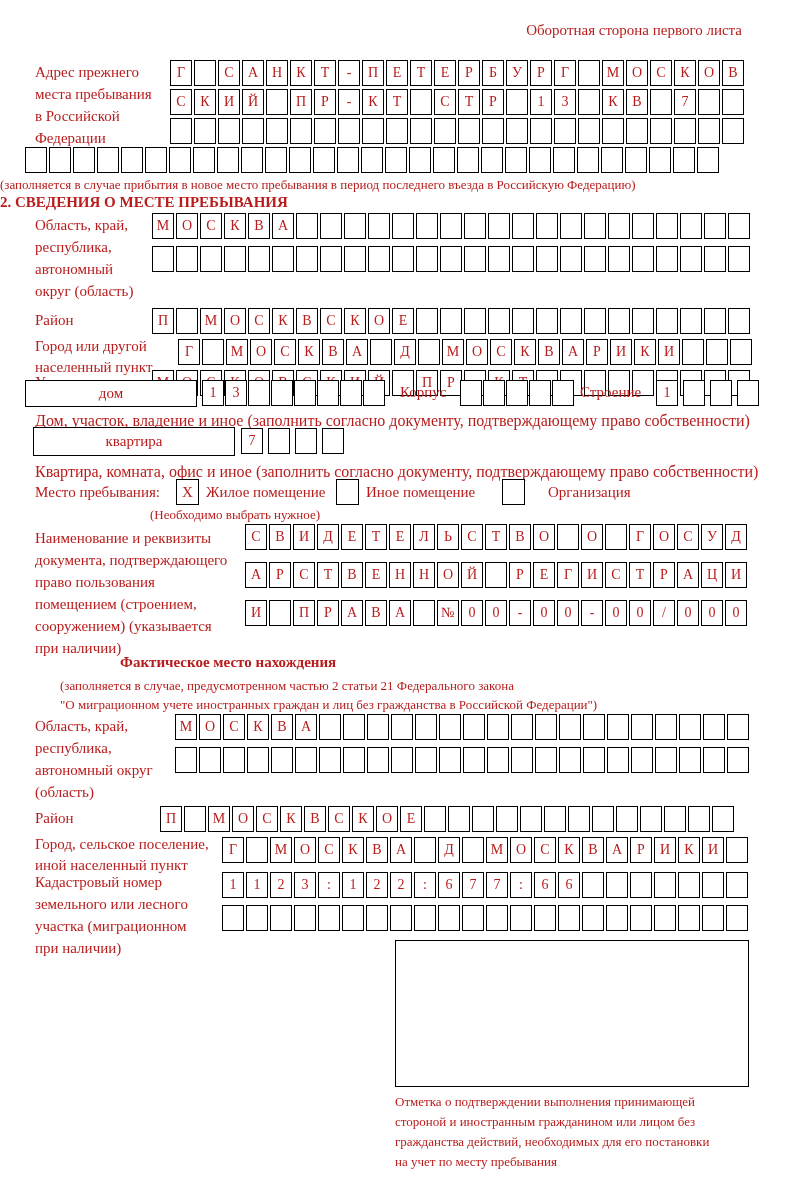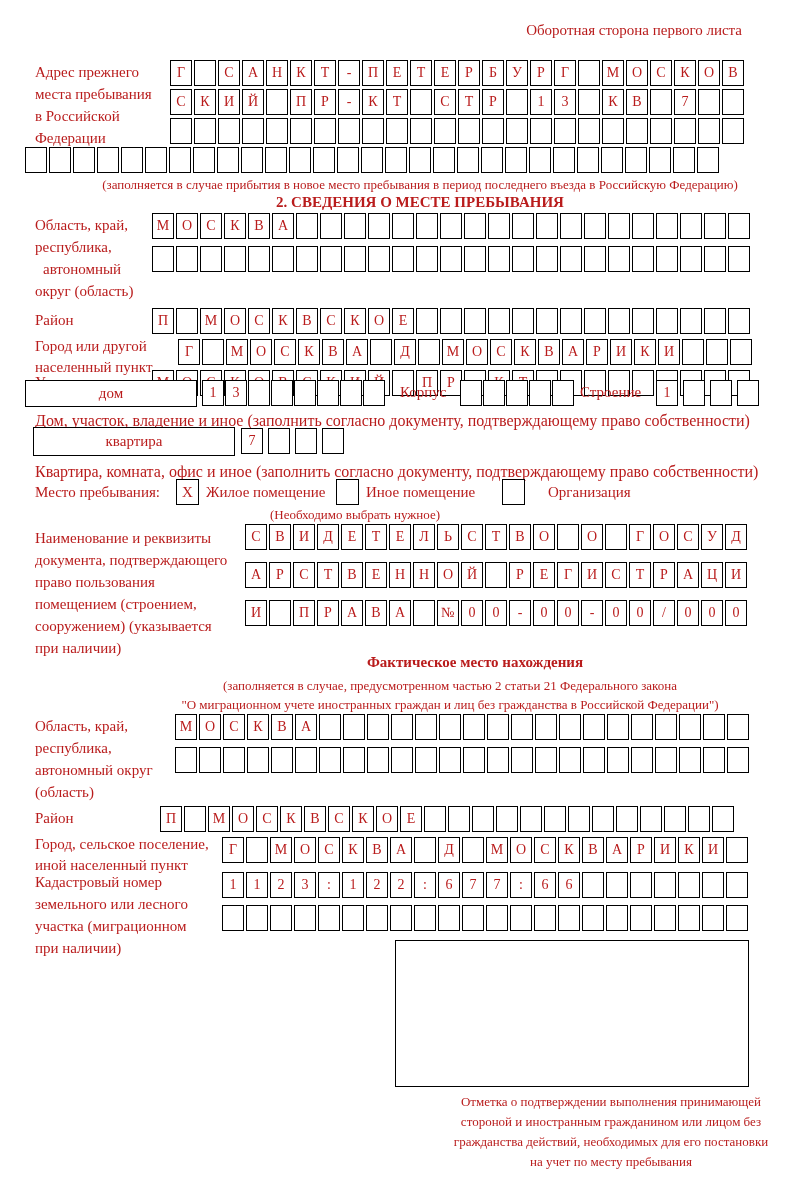--- a/index.html
+++ b/index.html
@@ -7,21 +7,21 @@
         font-family:"Liberation Serif","DejaVu Serif",serif;color:#b91c1c;}
   .abs{position:absolute;}
   .grid{display:flex;gap:2px;}
   .cell{flex:none;width:20px;height:24px;border:1.5px solid #000;background:#fff;
         font-family:"Liberation Serif","DejaVu Serif",serif;font-size:14px;line-height:24px;
         text-align:center;overflow:hidden;}
   .gap1{gap:1px;}
   .gap5{gap:5px;}
   .lbl{font-size:15px;line-height:21px;white-space:nowrap;}
   .cap{font-size:16px;white-space:nowrap;}
-  .capc{font-size:13px;text-align:center;padding-left:40px;}
+  .capc{font-size:13px;}
   .bold{font-weight:bold;}
   .boxlabel{border:1.5px solid #000;text-align:center;font-size:15px;background:#fff;}
   .chk{width:21px;height:24px;border:1.5px solid #000;background:#fff;font-size:15px;
        line-height:24px;text-align:center;}
   .bigbox{border:1.5px solid #000;background:#fff;}
 </style>
 </head>
 <body>
 
 <div id="page">
@@ -140,21 +140,21 @@
       <span class="cell"></span>
       <span class="cell"></span>
       <span class="cell"></span>
     </div>
   <div class="abs capc" style="left:0;right:0;top:177px;">(заполняется в случае прибытия в новое место пребывания в период последнего въезда в Российскую Федерацию)</div>
 
   <div class="abs capc bold" style="left:0;right:0;top:194px;font-size:15px;">2. СВЕДЕНИЯ О МЕСТЕ ПРЕБЫВАНИЯ</div>
 
   <div class="abs lbl" style="left:35px;top:215px;">Область, край,</div>
   <div class="abs lbl" style="left:35px;top:237px;">республика,</div>
-  <div class="abs lbl" style="left:43px;top:259px;">автономный</div>
+  <div class="abs lbl" style="left:35px;top:259px;">автономный</div>
   <div class="abs lbl" style="left:35px;top:281px;">округ (область)</div>
   <div class="abs grid" style="left:152px;top:213px;">
       <span class="cell">М</span>
       <span class="cell">О</span>
       <span class="cell">С</span>
       <span class="cell">К</span>
       <span class="cell">В</span>
       <span class="cell">А</span>
       <span class="cell"></span>
       <span class="cell"></span>

